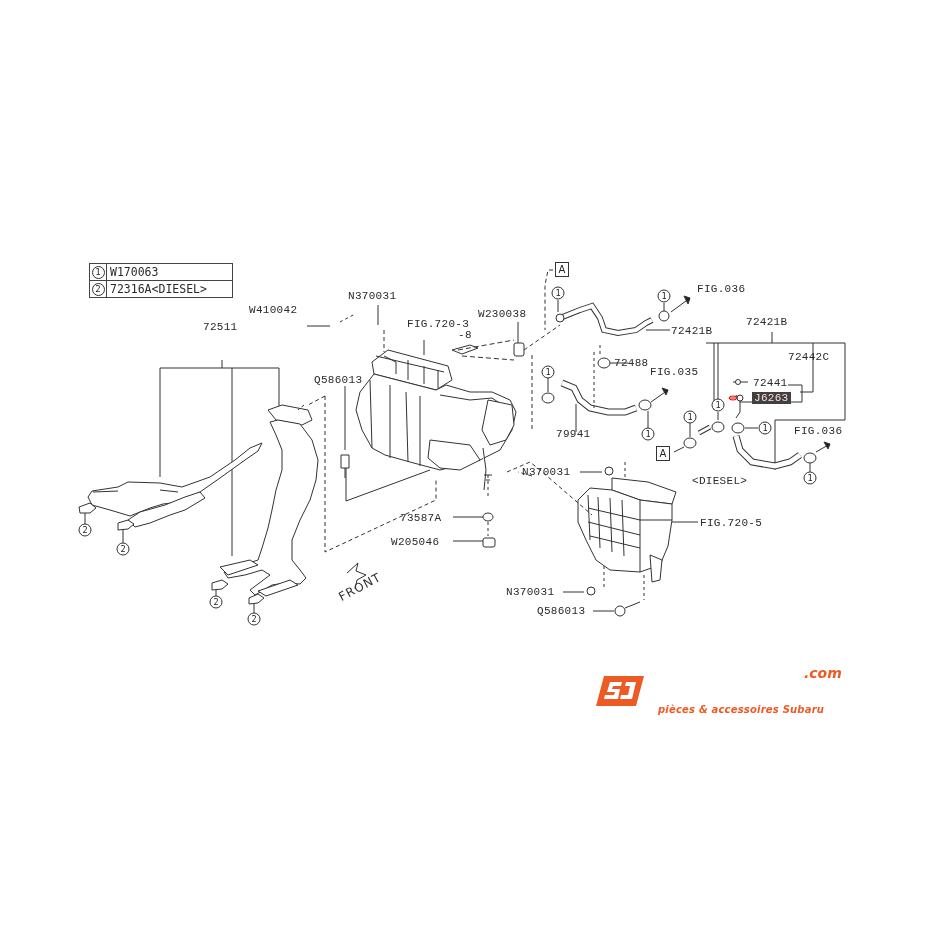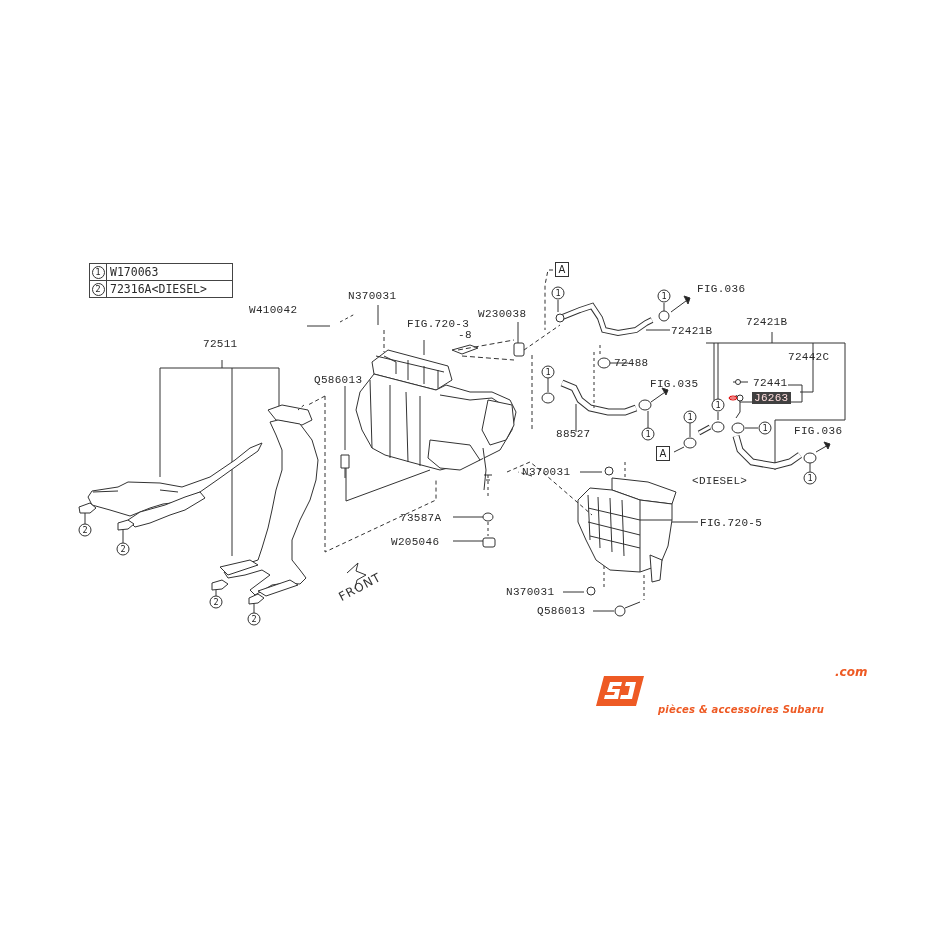--- a/index.html
+++ b/index.html
@@ -10,21 +10,21 @@
   .legend { position:absolute; left:89px; top:263px; width:142px; border:1px solid #444; font-family:"DejaVu Sans Mono", monospace; font-size:11.5px; color:#2a2a2a; }
   .legend .row { display:flex; height:16px; line-height:16px; }
   .legend .row + .row { border-top:1px solid #444; }
   .legend .num { width:16px; border-right:1px solid #444; text-align:center; font-size:10px; }
   .legend .val { padding-left:3px; }
   .circ { display:inline-block; width:11px; height:11px; border:1px solid #333; border-radius:50%; font-size:9px; line-height:11px; text-align:center; margin-top:1px; }
   .boxA { position:absolute; width:12px; height:13px; border:1px solid #333; font-size:10px; line-height:13px; text-align:center; background:#fff; color:#222; font-family:"DejaVu Sans", sans-serif; }
   .logo { position:absolute; left:596px; top:668px; width:270px; height:50px; }
   .logo-mark { position:absolute; left:0; top:6px; width:50px; height:34px; }
   .logo-name { position:absolute; left:56px; top:2px; font-family:"DejaVu Sans", sans-serif; font-style:italic; font-weight:bold; font-size:31px; color:#888; letter-spacing:-1px; text-shadow:1px 1px 0 #555, 0 0 1px #333; -webkit-text-stroke:0.6px #444; }
-  .logo-com { position:absolute; left:239px; top:-3px; font-family:"DejaVu Sans", sans-serif; font-style:italic; font-weight:bold; font-size:12px; color:#ee5a24; }
+  .logo-com { position:absolute; left:208px; top:-3px; font-family:"DejaVu Sans", sans-serif; font-style:italic; font-weight:bold; font-size:14px; color:#ee5a24; }
   .logo-tag { position:absolute; left:62px; top:36px; font-family:"DejaVu Sans", sans-serif; font-style:italic; font-weight:bold; font-size:10px; color:#ee5a24; letter-spacing:0.2px; }
   .front { position:absolute; left:337px; top:580px; font-family:"DejaVu Sans", sans-serif; font-size:12px; color:#333; transform:rotate(-28deg); letter-spacing:1px; }
 </style>
 </head>
 <body>
 
 <svg id="diagram" viewBox="0 0 931 931" xmlns="http://www.w3.org/2000/svg">
   <g fill="none" stroke="#333" stroke-width="1">
 
     <path d="M160,477 L160,368 L279,368 L279,408"></path>
@@ -219,26 +219,26 @@
 <div class="lbl" style="left:458px;top:329px;">-8</div>
 <div class="lbl" style="left:478px;top:308px;">W230038</div>
 <div class="boxA" style="left:555px;top:262px;">A</div>
 <div class="lbl" style="left:697px;top:283px;">FIG.036</div>
 <div class="lbl" style="left:671px;top:325px;">72421B</div>
 <div class="lbl" style="left:746px;top:316px;">72421B</div>
 <div class="lbl" style="left:788px;top:351px;">72442C</div>
 <div class="lbl" style="left:753px;top:377px;">72441</div>
 <div class="lbl hl" style="left:752px;top:392px;">J6263</div>
 <div class="lbl" style="left:614px;top:357px;">72488</div>
-<div class="lbl" style="left:650px;top:378px;">FIG.035</div>
-<div class="lbl" style="left:556px;top:428px;">88527</div>
+<div class="lbl" style="left:650px;top:366px;">FIG.035</div>
+<div class="lbl" style="left:556px;top:428px;">79941</div>
 <div class="lbl" style="left:794px;top:425px;">FIG.036</div>
 <div class="boxA" style="left:656px;top:446px;">A</div>
 <div class="lbl" style="left:692px;top:475px;">&lt;DIESEL&gt;</div>
-<div class="lbl" style="left:203px;top:338px;text-align:right;">72511</div>
+<div class="lbl" style="left:203px;top:321px;text-align:right;">72511</div>
 <div class="lbl" style="left:314px;top:374px;">Q586013</div>
 <div class="lbl" style="left:522px;top:466px;">N370031</div>
 <div class="lbl" style="left:400px;top:512px;">73587A</div>
 <div class="lbl" style="left:391px;top:536px;">W205046</div>
 <div class="lbl" style="left:700px;top:517px;">FIG.720-5</div>
 <div class="lbl" style="left:506px;top:586px;">N370031</div>
 <div class="lbl" style="left:537px;top:605px;">Q586013</div>
 <div class="front">FRONT</div>
 
 <div class="logo">

